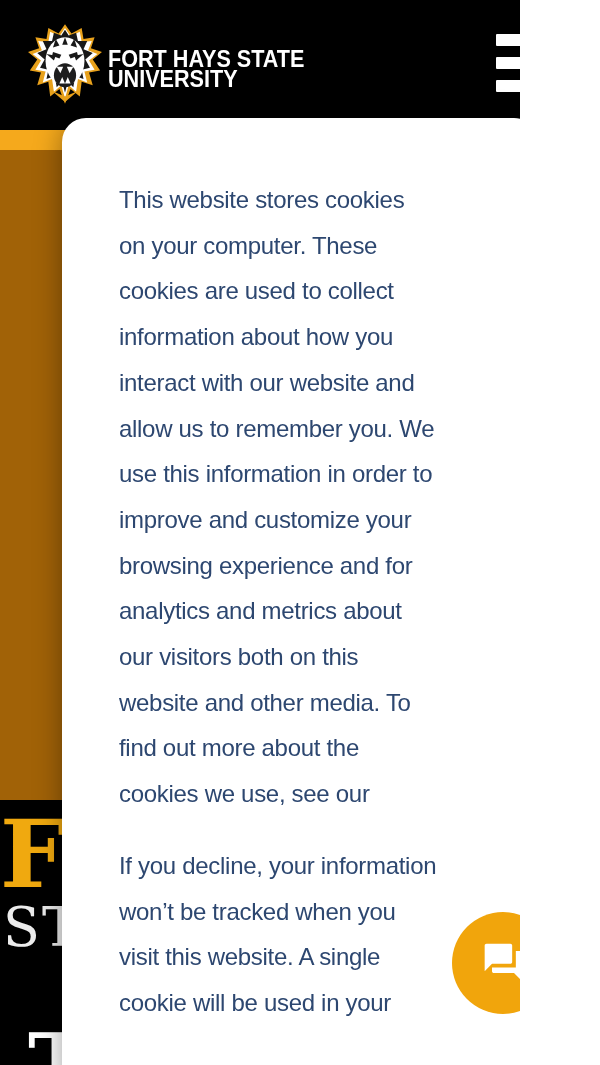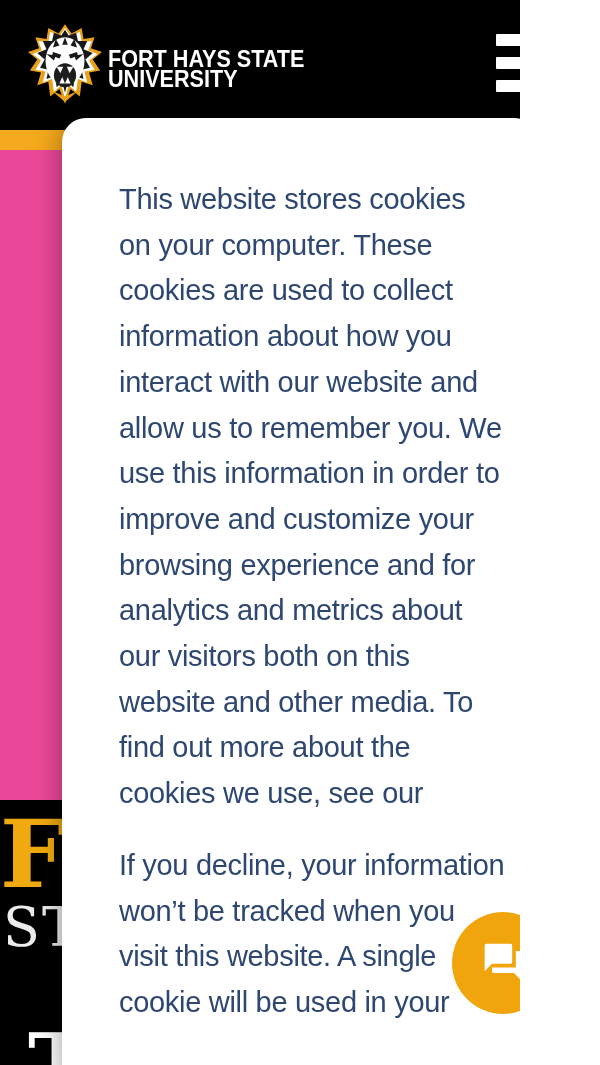--- a/index.html
+++ b/index.html
@@ -4,21 +4,21 @@
 <style>
   * { margin: 0; padding: 0; box-sizing: border-box; }
   html, body { background: #ffffff; }
   body { font-family: "Liberation Sans", sans-serif; }
 
   .screen {
     position: relative;
     width: 520px;
     height: 1065px;
     overflow: hidden;
-    background: #ec4899;
+    background: #a16207;
   }
 
   
   .header {
     position: absolute;
     top: 0; left: 0;
     width: 600px; height: 130px;
     background: #000000;
     z-index: 1;
   }
@@ -120,21 +120,21 @@
     left: 62px; top: 118px;
     width: 476px; height: 965px;
     background: #ffffff;
     border-radius: 24px 24px 0 0;
     box-shadow: 0 2px 28px rgba(0,0,0,0.38);
     z-index: 3;
     padding: 59px 30px 0 57px;
   }
   .cookie-text {
     color: #2D4770;
-    font-size: 29px;
+    font-size: 24px;
     line-height: 45.7px;
     letter-spacing: -0.3px;
     white-space: pre;
   }
   .privacy-link {
     display: block;
     color: #2D4770;
     font-size: 29px;
     line-height: 45.7px;
     letter-spacing: -0.3px;

